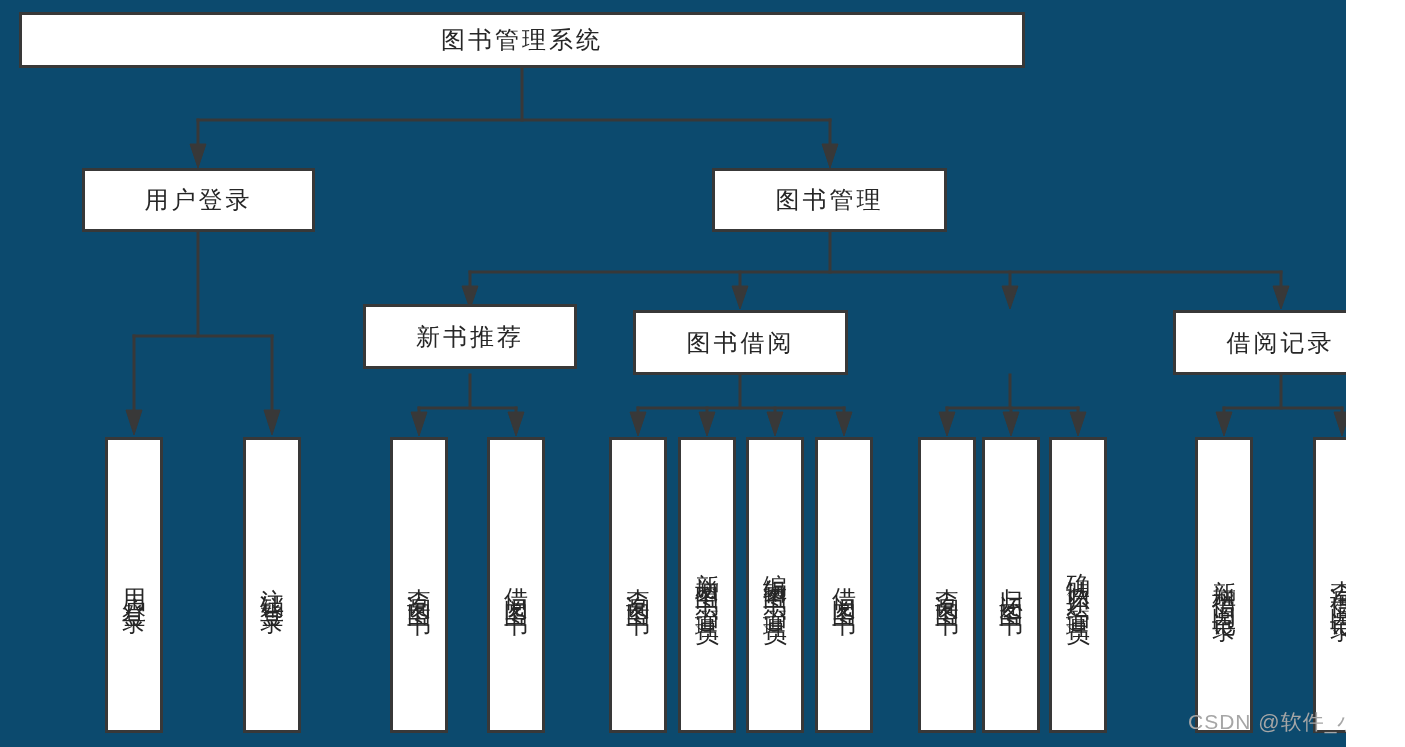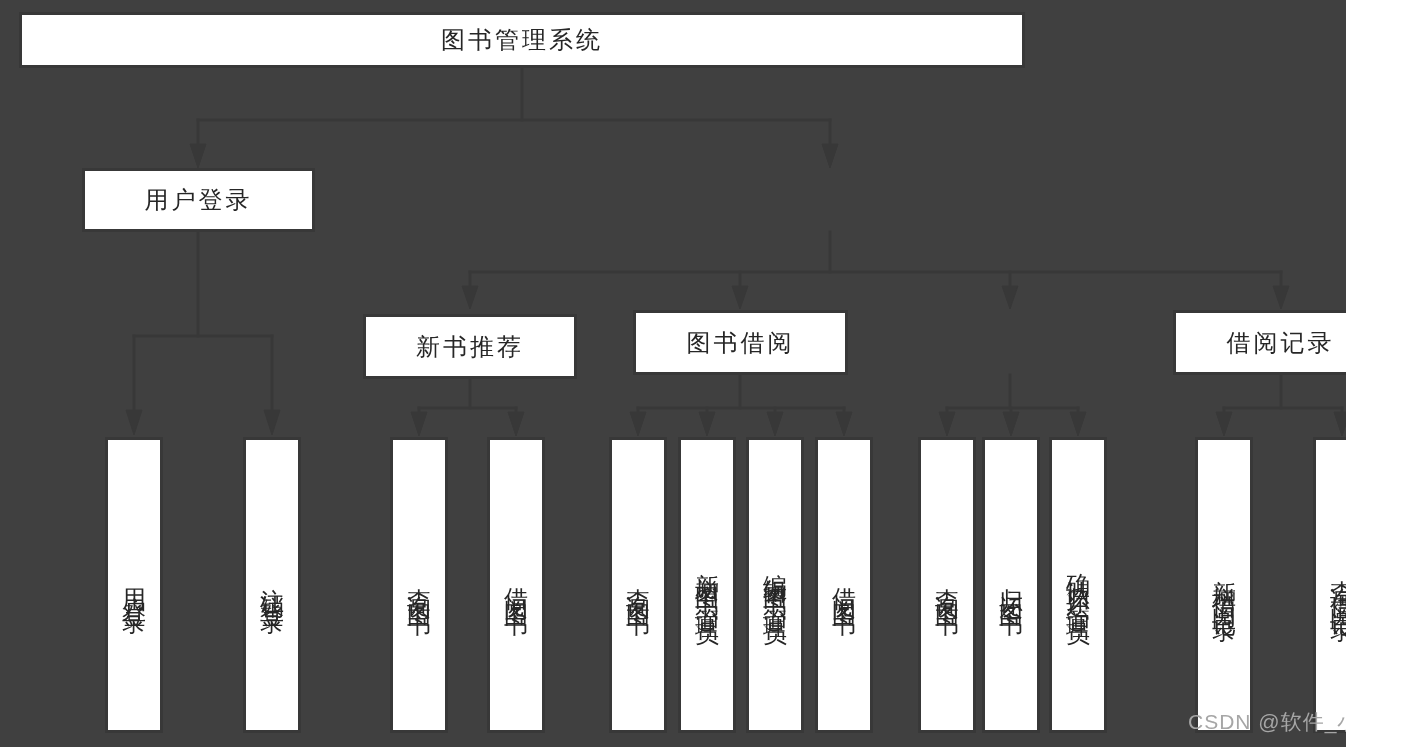--- a/index.html
+++ b/index.html
@@ -1,20 +1,20 @@
 <!DOCTYPE html>
 <html><head>
 <meta charset="utf-8">
 <style>
   html, body { margin: 0; padding: 0; background: #ffffff; }
   #stage {
     position: relative;
     width: 1346px;
     height: 747px;
-    background: #404040;
+    background: #0c4a6e;
     font-family: "Liberation Sans", "DejaVu Sans", sans-serif;
     overflow: hidden;
   }
   #connector-layer {
     position: absolute;
     left: 0; top: 0;
     width: 1405px; height: 747px;
   }
   .box {
     position: absolute;
@@ -38,21 +38,21 @@
     top: 437px;
     width: 58px;
     height: 296px;
   }
   
   #n-root { left: 19px; top: 12px; width: 1006px; height: 56px; }
   
   #n-user-login { left: 82px;  top: 168px; width: 233px; height: 64px; }
   #n-book-mgmt  { left: 712px; top: 168px; width: 235px; height: 64px; }
   
-  #n-new-book-rec   { left: 363px;  top: 314px; width: 214px; height: 65px; }
+  #n-new-book-rec   { left: 363px;  top: 304px; width: 214px; height: 65px; }
   #n-book-borrow    { left: 633px;  top: 310px; width: 215px; height: 65px; }
   #n-current-borrow { left: 903px;  top: 310px; width: 215px; height: 65px; }
   #n-borrow-records { left: 1173px; top: 310px; width: 215px; height: 65px; }
   
   #n-leaf-user-login      { left: 105px;  }
   #n-leaf-logout          { left: 243px;  }
   #n-leaf-query-book-1    { left: 390px;  }
   #n-leaf-borrow-book-1   { left: 487px;  }
   #n-leaf-query-book-2    { left: 609px;  }
   #n-leaf-add-book        { left: 678px;  letter-spacing: 7px; }
@@ -154,20 +154,21 @@
       <line x1="1224" y1="408" x2="1224" y2="414"></line>
       <polygon points="1224,436 1216,412 1232,412"></polygon>
       <line x1="1342" y1="408" x2="1342" y2="414"></line>
       <polygon points="1342,436 1334,412 1350,412"></polygon>
     </g>
   </svg>
 
   <div class="box" id="n-root">图书管理系统</div>
 
   <div class="box" id="n-user-login">用户登录</div>
+  <div class="box" id="n-book-mgmt">图书管理</div>
 
   <div class="box" id="n-new-book-rec">新书推荐</div>
   <div class="box" id="n-book-borrow">图书借阅</div>
   <div class="box" id="n-borrow-records">借阅记录</div>
 
   <div class="box vbox" id="n-leaf-user-login">用户登录</div>
   <div class="box vbox" id="n-leaf-logout">注销登录</div>
 
   <div class="box vbox" id="n-leaf-query-book-1">查询图书</div>
   <div class="box vbox" id="n-leaf-borrow-book-1">借阅图书</div>

